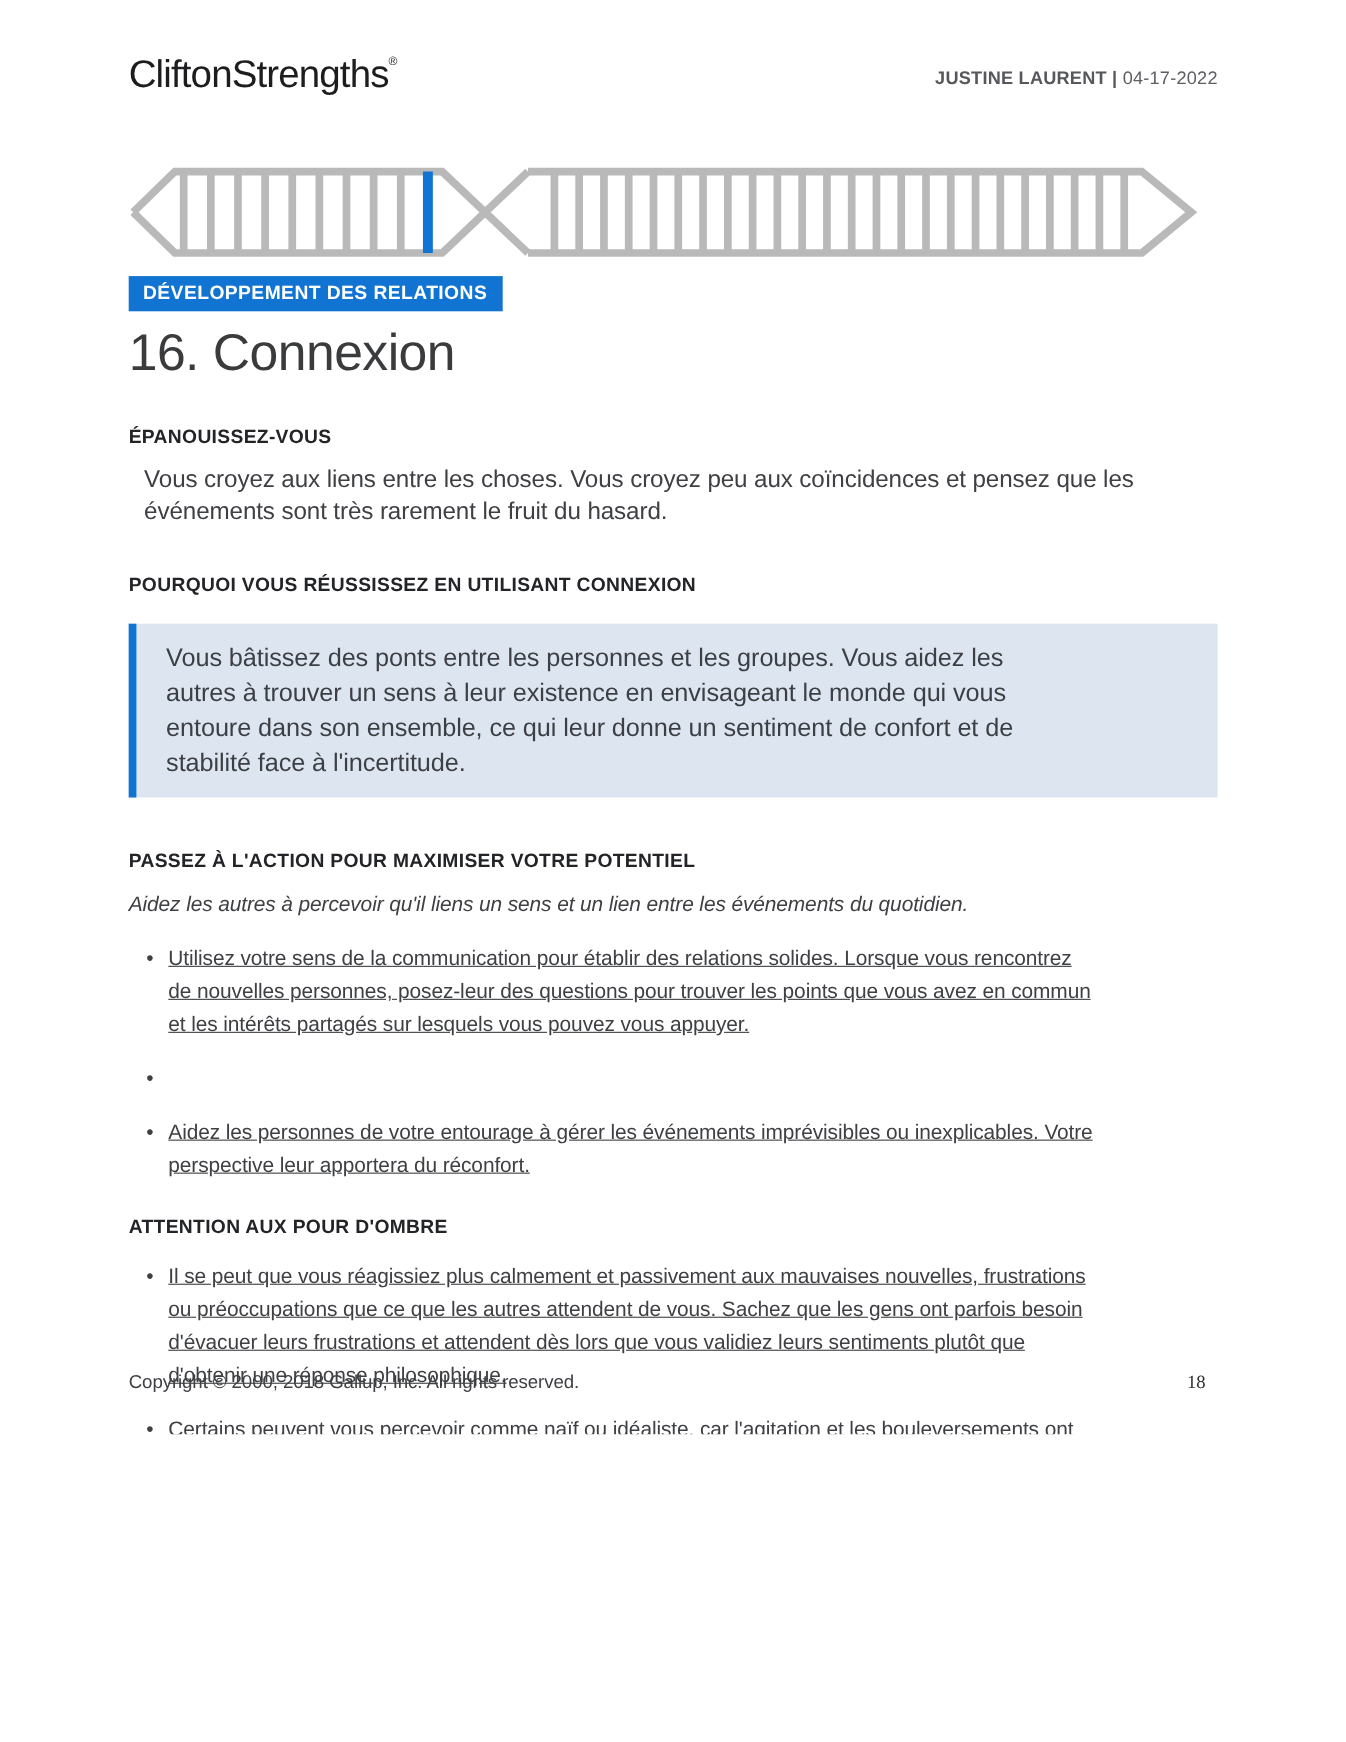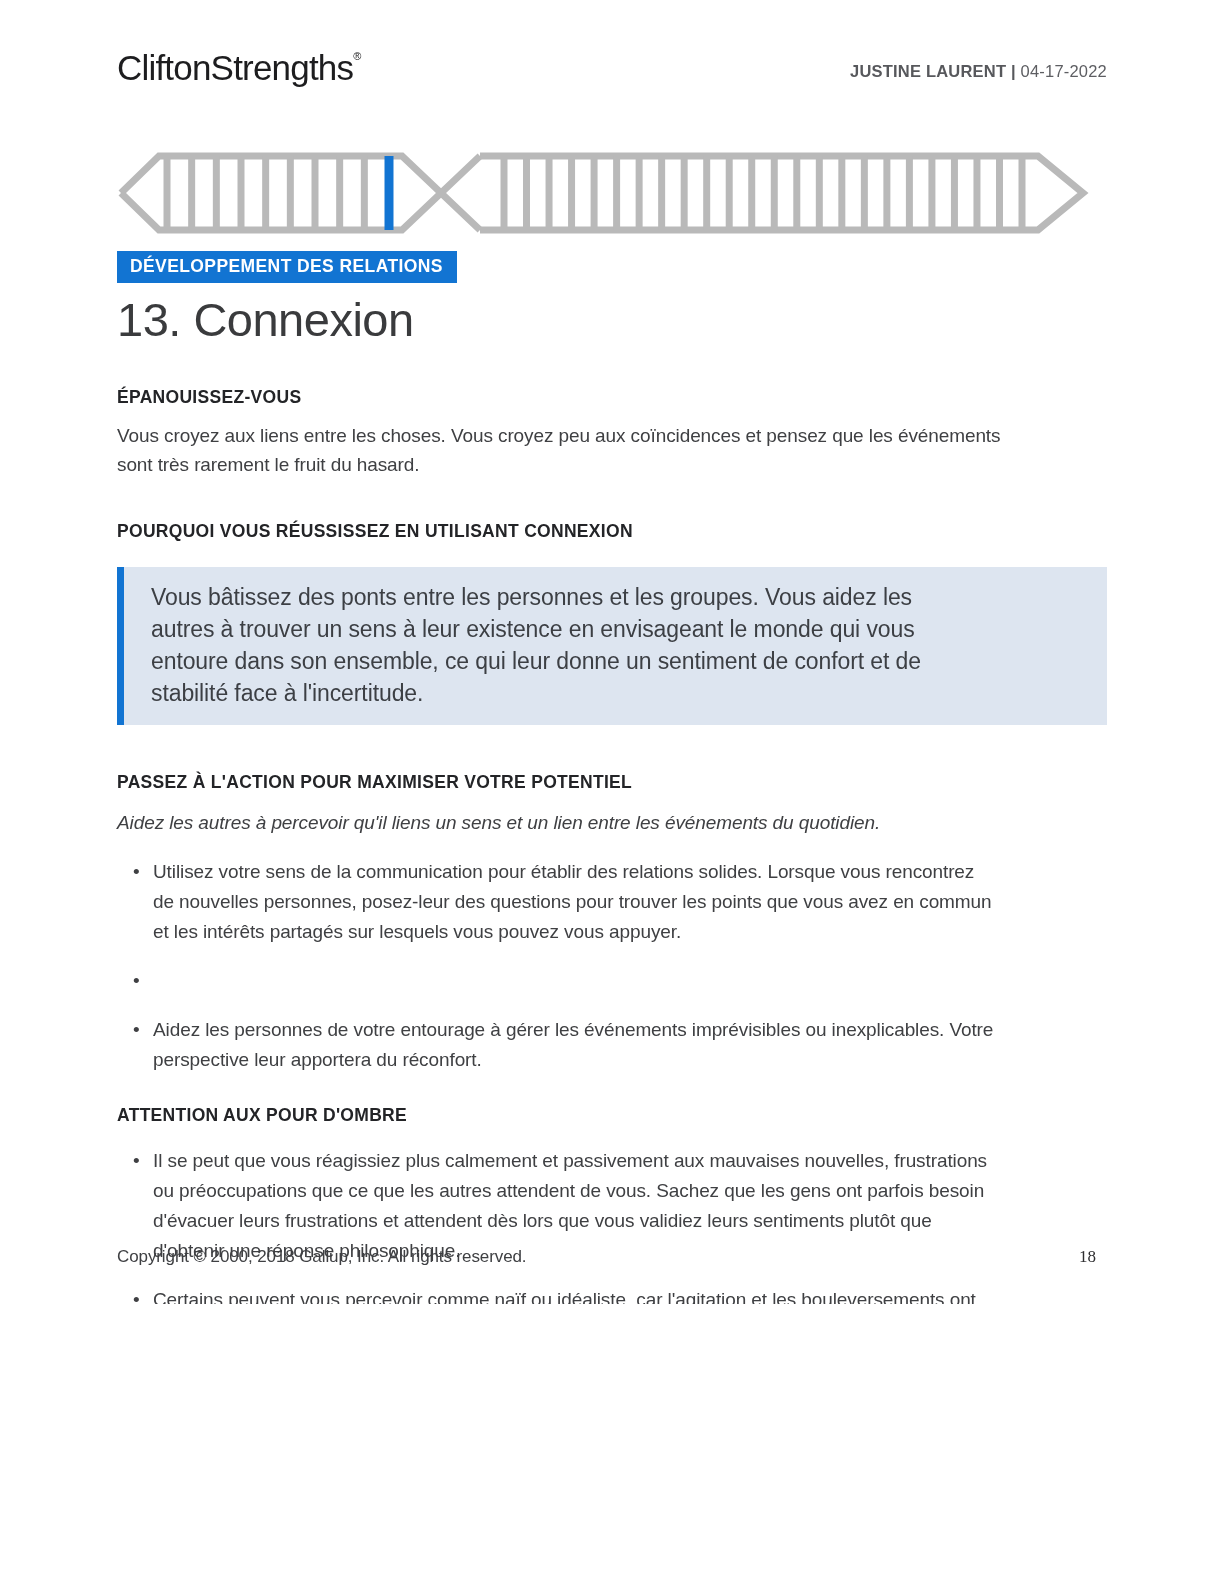--- a/index.html
+++ b/index.html
@@ -70,25 +70,26 @@
     color: #232427;
     letter-spacing: 0.3px;
   }
   .mt-thrive   { margin-top: 40px; }
   .mt-why      { margin-top: 42px; }
   .mt-action   { margin-top: 47px; }
   .mt-blind    { margin-top: 30px; }
 
   .body-text {
     margin-top: 13px;
-    font-size: 19px;
+    font-size: 22px;
     line-height: 29px;
     color: #3f4043;
     letter-spacing: -0.1px;
     max-width: 905px;
+    margin-left: 14px;
   }
 
   
   .quote-box {
     margin-top: 25px;
     background: #dde5f0;
     border-left: 7px solid #1274d2;
     padding: 14px 24px 16px 27px;
   }
   .quote-box p {
@@ -123,20 +124,21 @@
     font-size: 19px;
     line-height: 30px;
     color: #3f4043;
   }
   .li-text {
     font-size: 19px;
     line-height: 30px;
     color: #3f4043;
     letter-spacing: -0.1px;
     max-width: 845px;
+    text-decoration: underline;
   }
 
   
   .footer {
     position: absolute;
     left: 117px;
     right: 128px;
     bottom: 37px;
     display: flex;
     justify-content: space-between;
@@ -197,21 +199,21 @@
           <line x1="837.4347826086956" y1="5" x2="837.4347826086956" y2="79" stroke="#b9b9b9" stroke-width="7"></line>
           <line x1="859.9565217391305" y1="5" x2="859.9565217391305" y2="79" stroke="#b9b9b9" stroke-width="7"></line>
           <line x1="882.4782608695652" y1="5" x2="882.4782608695652" y2="79" stroke="#b9b9b9" stroke-width="7"></line>
           <line x1="905" y1="5" x2="905" y2="79" stroke="#b9b9b9" stroke-width="7"></line>
         </svg></div>
 
     <div>
       <span class="badge">DÉVELOPPEMENT DES RELATIONS</span>
     </div>
 
-    <h1 class="title">13. Connexion</h1>
+    <h1 class="title">16. Connexion</h1>
 
     <h2 class="sec-heading mt-thrive">ÉPANOUISSEZ-VOUS</h2>
     <p class="body-text">Vous croyez aux liens entre les choses. Vous croyez peu aux coïncidences et pensez que les événements sont très rarement le fruit du hasard.</p>
 
     <h2 class="sec-heading mt-why">POURQUOI VOUS RÉUSSISSEZ EN UTILISANT CONNEXION</h2>
     <div class="quote-box">
       <p>Vous bâtissez des ponts entre les personnes et les groupes. Vous aidez les autres à trouver un sens à leur existence en envisageant le monde qui vous entoure dans son ensemble, ce qui leur donne un sentiment de confort et de stabilité face à l'incertitude.</p>
     </div>
 
     <h2 class="sec-heading mt-action">PASSEZ À L'ACTION POUR MAXIMISER VOTRE POTENTIEL</h2>

